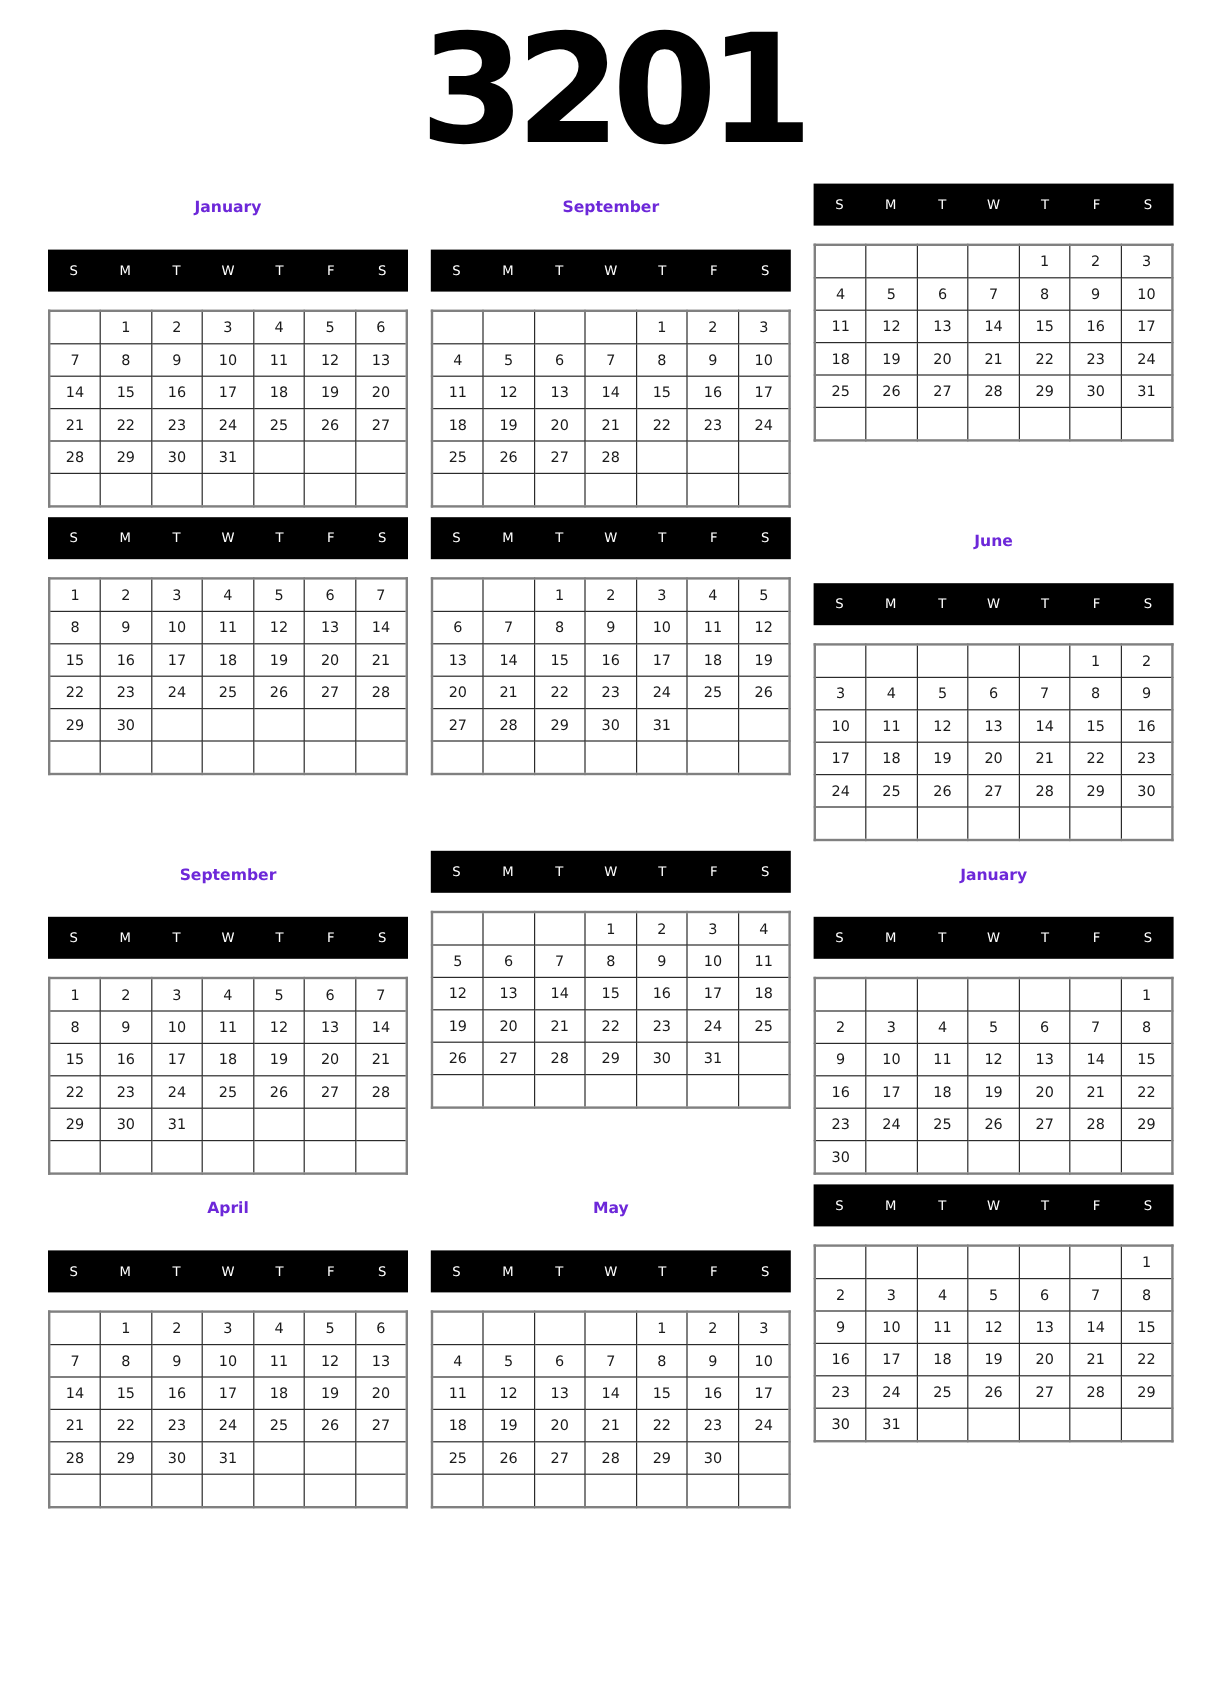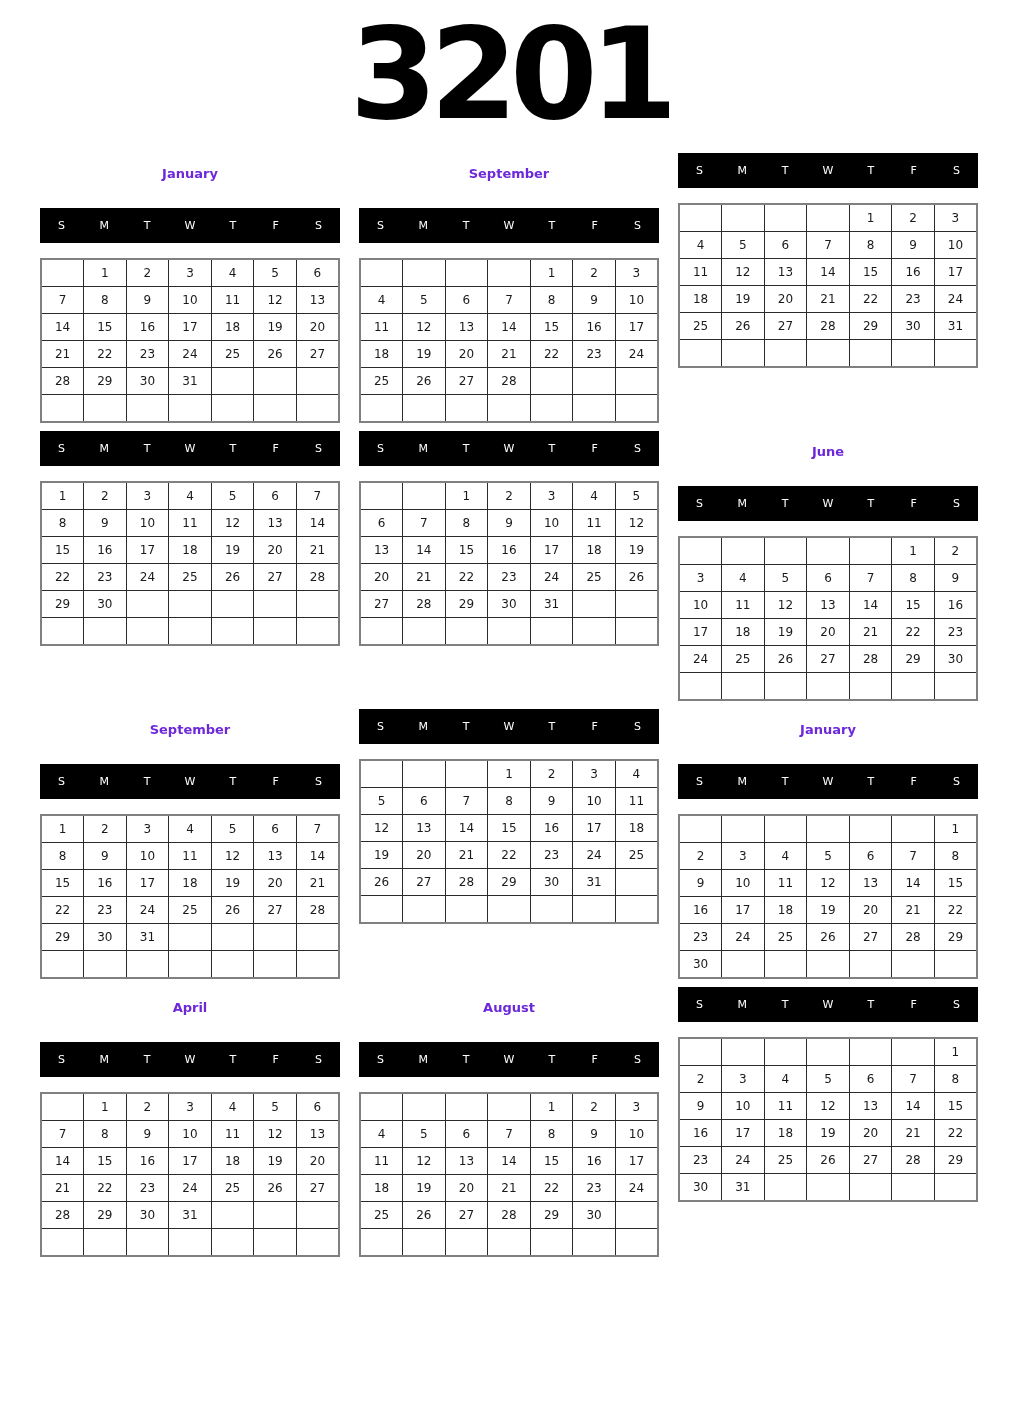--- a/index.html
+++ b/index.html
@@ -791,21 +791,21 @@
             <td></td>
             <td></td>
             <td></td>
             <td></td>
           </tr>
         </tbody>
       </table>
   </section>
 
   <section class="month">
-    <h2 class="month-name">August</h2>
+    <h2 class="month-name">May</h2>
     <div class="dow">
         <span>S</span>
         <span>M</span>
         <span>T</span>
         <span>W</span>
         <span>T</span>
         <span>F</span>
         <span>S</span>
       </div>
     <table class="grid">

